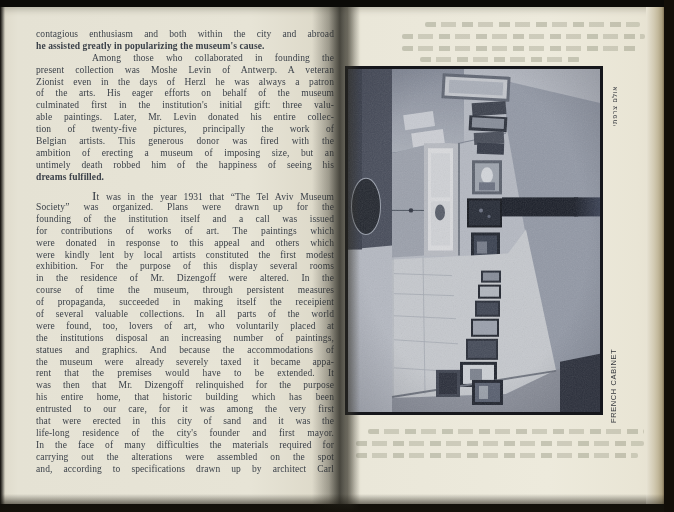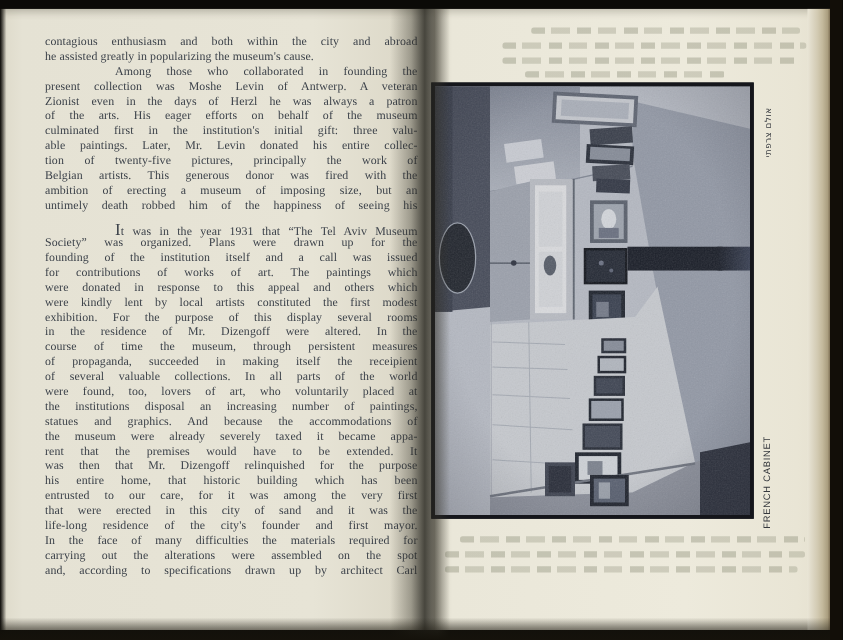--- a/index.html
+++ b/index.html
@@ -9,21 +9,21 @@
   #left-page{position:absolute;left:0;top:7px;width:348px;height:497px;
     background:linear-gradient(90deg,#ddd9c9 0,#e5e2d4 18px,#e7e4d6 250px,#ddd9c9 320px,#cfcbbb 348px);
     box-shadow:inset 0 3px 6px rgba(60,55,40,.25), inset 0 -4px 6px rgba(60,55,40,.2);}
   #right-page{position:absolute;left:348px;top:7px;width:318px;height:497px;
     background:linear-gradient(90deg,#d8d4c4 0,#eae7d9 14px,#edeadc 200px,#e9e5d5 290px,#e4dfcd 318px);
     box-shadow:inset 0 3px 6px rgba(60,55,40,.22), inset 0 -4px 6px rgba(60,55,40,.2);}
   
   #left-text{position:absolute;left:36px;top:22px;width:298px;color:#3b4149;
     font-size:9.5px;letter-spacing:.1px;}
   .tl{line-height:11.9px;height:11.9px;text-align:justify;text-align-last:justify;white-space:nowrap;}
-  .tl.l{text-align-last:left;}
+  .tl.l{text-align-last:left;font-weight:bold;}
   .tl.i{text-indent:56px;}
   .tl.sp{margin-top:6.5px;}
   .initcap{font-size:13.5px;}
   
   #gutter{position:absolute;left:312px;top:0;width:48px;height:512px;z-index:5;
     background:linear-gradient(90deg,rgba(45,43,34,0) 0%,rgba(45,43,34,.35) 35%,
       rgba(32,31,25,.78) 58%,rgba(52,50,42,.45) 80%,rgba(52,50,42,0) 100%);}
   
   #photo{position:absolute;left:345px;top:66px;width:252px;height:343px;
     background:#15161b;border:3px solid #15161b;z-index:2;}
@@ -60,20 +60,21 @@
         <div class="tl j i">Among those who collaborated in founding the</div>
         <div class="tl j">present collection was Moshe Levin of Antwerp. A veteran</div>
         <div class="tl j">Zionist even in the days of Herzl he was always a patron</div>
         <div class="tl j">of the arts. His eager efforts on behalf of the museum</div>
         <div class="tl j">culminated first in the institution's initial gift: three valu-</div>
         <div class="tl j">able paintings. Later, Mr. Levin donated his entire collec-</div>
         <div class="tl j">tion of twenty-five pictures, principally the work of</div>
         <div class="tl j">Belgian artists. This generous donor was fired with the</div>
         <div class="tl j">ambition of erecting a museum of imposing size, but an</div>
         <div class="tl j">untimely death robbed him of the happiness of seeing his</div>
+        <div class="tl l">dreams fulfilled.</div>
         <div class="tl j i sp"><span class="initcap">I</span>t was in the year 1931 that “The Tel Aviv Museum</div>
         <div class="tl j">Society” was organized. Plans were drawn up for the</div>
         <div class="tl j">founding of the institution itself and a call was issued</div>
         <div class="tl j">for contributions of works of art. The paintings which</div>
         <div class="tl j">were donated in response to this appeal and others which</div>
         <div class="tl j">were kindly lent by local artists constituted the first modest</div>
         <div class="tl j">exhibition. For the purpose of this display several rooms</div>
         <div class="tl j">in the residence of Mr. Dizengoff were altered. In the</div>
         <div class="tl j">course of time the museum, through persistent measures</div>
         <div class="tl j">of propaganda, succeeded in making itself the receipient</div>

